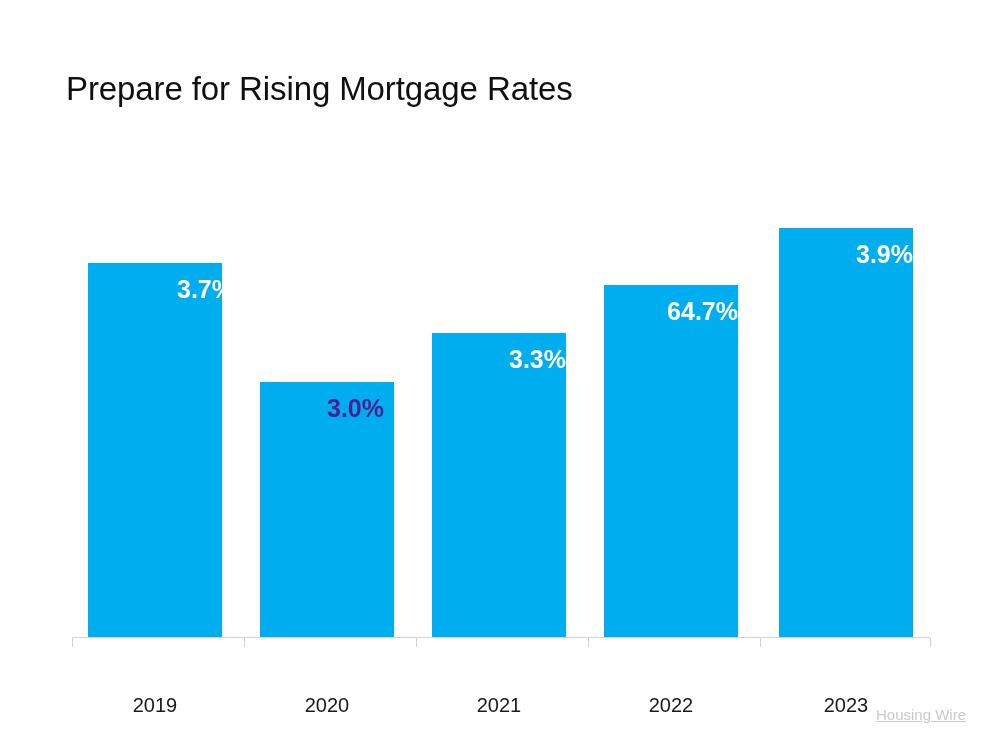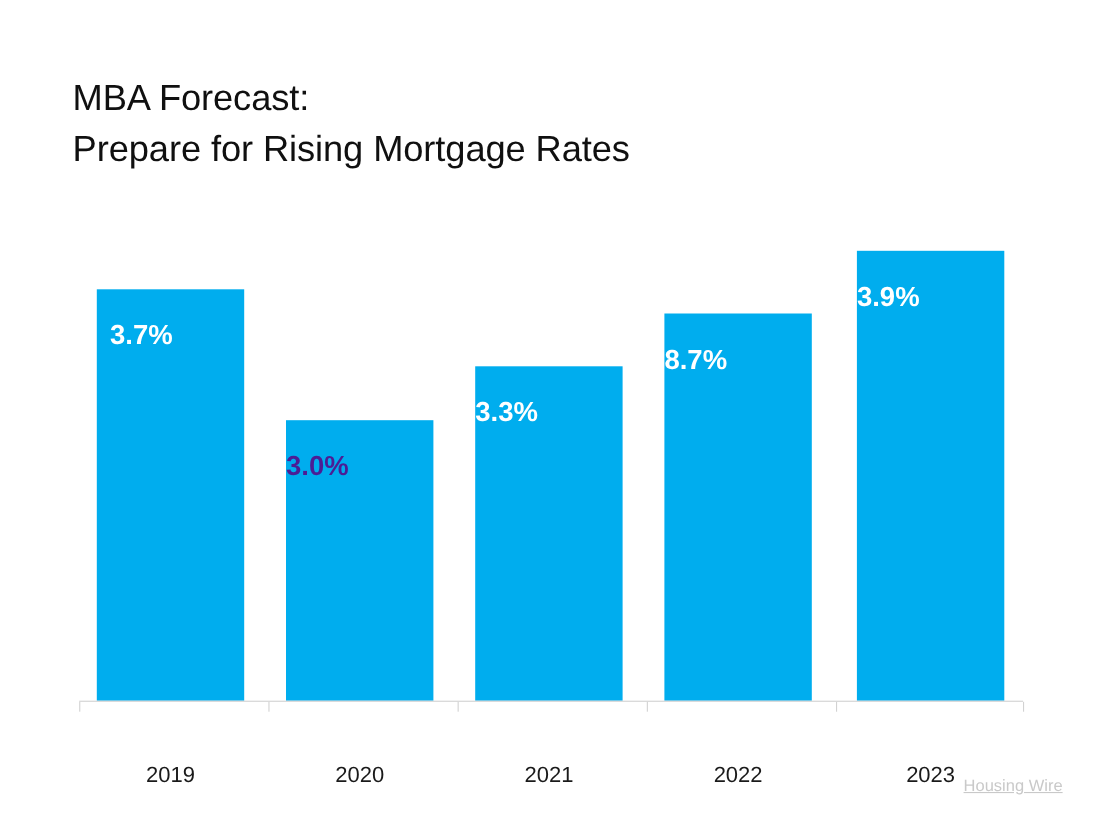--- a/index.html
+++ b/index.html
@@ -65,24 +65,23 @@
   
   .bar {
     position: absolute;
     background: #00ADEE;
   }
   .bar-label {
     position: absolute;
     color: #ffffff;
     font-size: 25px;
     font-weight: bold;
-    text-align: left;
+    text-align: right;
     line-height: 28px;
     white-space: nowrap;
-    margin-top: 16px;
   }
 
   
   .cat-label {
     position: absolute;
     top: 650px;
     font-size: 20px;
     color: #1a1a1a;
     text-align: center;
     line-height: 26px;
@@ -100,34 +99,33 @@
     white-space: nowrap;
     text-decoration: underline;
   }
 </style>
 </head>
 <body>
 
 <div id="slide">
 
   <div id="title-block">
-    <div class="title-line">MBA Forecast:</div>
     <div class="title-line">Prepare for Rising Mortgage Rates</div>
   </div>
 
   <div id="plot">
     <div id="bars-layer">
         <div class="bar" style="left: 88px; width: 134px; top: 263px; height: 374px; background: rgb(0, 173, 238);"></div>
         <div class="bar-label" style="left: 88px; width: 134px; top: 275px; color: rgb(255, 255, 255); padding-left: 12px;">3.7%</div>
         <div class="bar" style="left: 260px; width: 134px; top: 382px; height: 255px; background: rgb(0, 173, 238);"></div>
         <div class="bar-label" style="left: 260px; width: 124px; top: 394px; color: #4c1d95;">3.0%</div>
         <div class="bar" style="left: 432px; width: 134px; top: 333px; height: 304px; background: rgb(0, 173, 238);"></div>
         <div class="bar-label" style="left: 432px; width: 134px; top: 345px; color: rgb(255, 255, 255);">3.3%</div>
         <div class="bar" style="left: 604px; width: 134px; top: 285px; height: 352px; background: rgb(0, 173, 238);"></div>
-        <div class="bar-label" style="left: 604px; width: 134px; top: 297px; color: rgb(255, 255, 255);">8.7%</div>
+        <div class="bar-label" style="left: 604px; width: 134px; top: 297px; color: rgb(255, 255, 255);">64.7%</div>
         <div class="bar" style="left: 779px; width: 134px; top: 228px; height: 409px; background: rgb(0, 173, 238);"></div>
         <div class="bar-label" style="left: 779px; width: 134px; top: 240px; color: rgb(255, 255, 255);">3.9%</div>
       </div>
     <div id="axis-line" style="left: 72px; width: 858px; top: 637px; background: rgb(210, 210, 210);"></div>
     <div id="ticks-layer">
         <div class="axis-tick" style="left: 72px; background: rgb(210, 210, 210);"></div>
         <div class="axis-tick" style="left: 244px; background: rgb(210, 210, 210);"></div>
         <div class="axis-tick" style="left: 416px; background: rgb(210, 210, 210);"></div>
         <div class="axis-tick" style="left: 588px; background: rgb(210, 210, 210);"></div>
         <div class="axis-tick" style="left: 760px; background: rgb(210, 210, 210);"></div>

